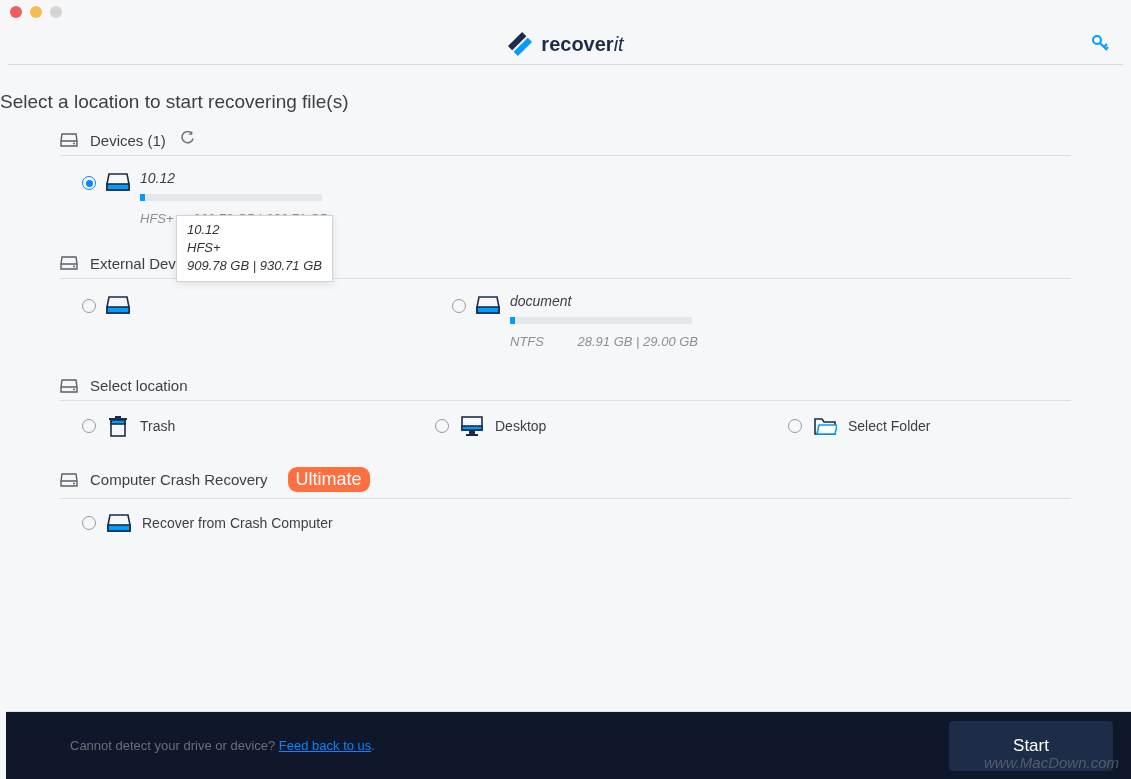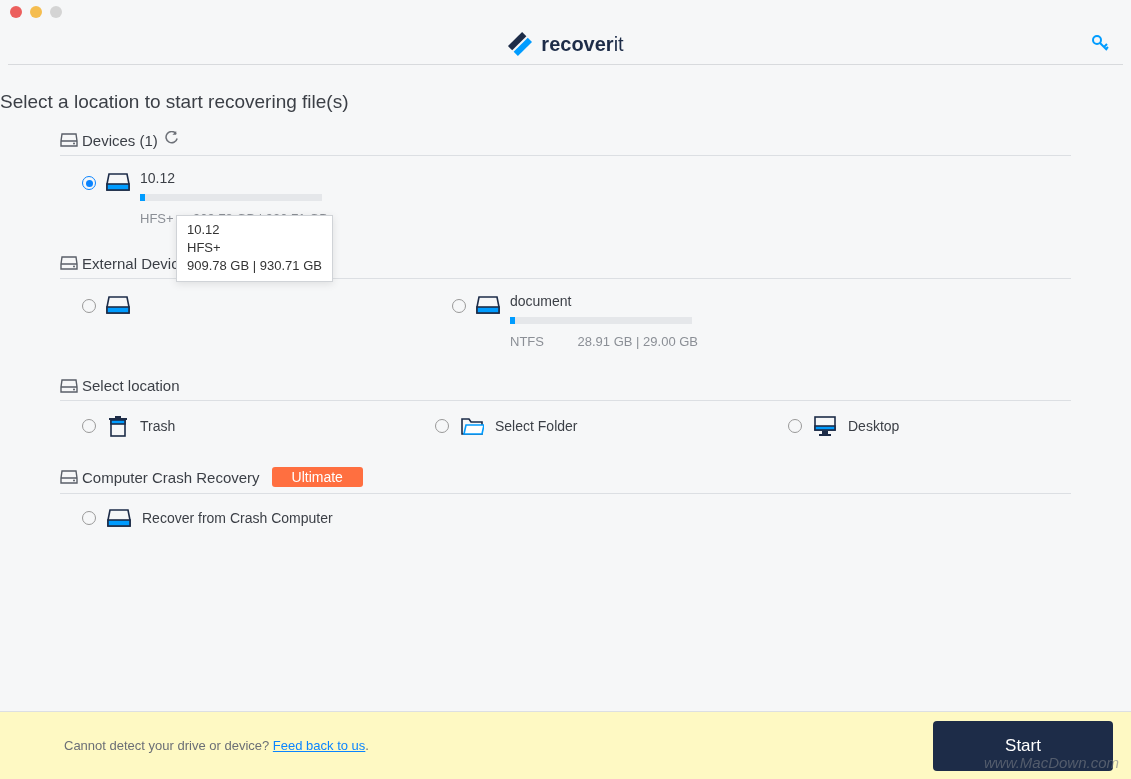--- a/index.html
+++ b/index.html
@@ -32,21 +32,21 @@
       justify-content: center;
     }
     .logo {
       display: flex;
       align-items: center;
       gap: 8px;
       font-size: 20px;
       font-weight: 700;
       color: #1d2c48;
     }
-    .logo .thin { font-weight: 400; }
+    .logo .thin { font-weight: 400; font-style: italic; }
     .key-btn {
       position: absolute;
       right: 20px;
       top: 8px;
       width: 22px; height: 22px;
       cursor: pointer;
     }
     .hr-top {
       margin: 0 8px;
       height: 1px;
@@ -58,34 +58,35 @@
       color: #3b3f46;
       margin-top: 26px;
       margin-bottom: 18px;
     }
     .content {
       padding: 0 60px;
     }
     .section-head {
       display: flex;
       align-items: center;
-      gap: 4px;
+      gap: 12px;
       border-bottom: 1px solid #dcdfe3;
       padding-bottom: 6px;
       margin-bottom: 14px;
       font-size: 15px;
       color: #3b3f46;
     }
     .refresh-icon { margin-left: 2px; cursor: pointer; }
     .devices-grid {
       display: flex;
       gap: 70px;
       margin-left: 22px;
       margin-bottom: 28px;
       position: relative;
+      font-style: italic;
     }
     .device-item {
       display: flex;
       align-items: flex-start;
       gap: 10px;
       width: 300px;
       cursor: pointer;
     }
     .radio {
       width: 14px; height: 14px;
@@ -158,53 +159,53 @@
       display: flex;
       gap: 70px;
       margin-left: 22px;
       margin-bottom: 30px;
       justify-content: center;
     }
     .badge {
       display: inline-block;
       background: #ff6f40;
       color: #fff;
-      font-size: 14px;
-      border-radius: 3px;
-      padding: 2px 20px;
+      font-size: 18px;
+      border-radius: 9px;
+      padding: 2px 8px;
       margin-left: 8px;
     }
     .crash-row {
       display: flex;
       gap: 10px;
       margin-left: 22px;
     }
     .footer {
       position: absolute;
-      bottom: 0; left: 0; right: 0;
+      bottom: 0; left: 6px; right: 0;
       height: 68px;
       border-top: 1px solid #dcdfe3;
       display: flex;
       align-items: center;
       justify-content: space-between;
       padding-left: 64px;
       padding-right: 18px;
-      background: #fef9c3;
+      background: #0f172a;
     }
     .footer-text {
       font-size: 13px;
       color: #6b6f76;
     }
     .footer-text a {
       color: #0a84ff;
       text-decoration: underline;
       cursor: pointer;
     }
     .start-btn {
-      width: 180px;
+      width: 164px;
       height: 50px;
       background: #1d2c48;
       color: #fff;
       font-size: 17px;
       border: none;
       border-radius: 4px;
       cursor: pointer;
       text-align: center;
     }
     .watermark {
@@ -348,37 +349,37 @@
         <rect x="4" y="5" width="14" height="16" fill="none" stroke="#1d2c48" stroke-width="1.6"></rect>
         <rect x="4" y="5" width="14" height="4" fill="#009cff" stroke="#1d2c48" stroke-width="1.6"></rect>
         <rect x="2" y="3" width="18" height="2" fill="#1d2c48"></rect>
         <rect x="8" y="1" width="6" height="2" fill="#1d2c48"></rect>
       </svg>
       <span class="location-label">Trash</span>
     </div>
 
     <div class="location-item">
       <div class="radio"></div>
-      <svg width="24" height="20" viewBox="0 0 24 20">
-        <path d="M2 3 L9 3 L11 6 L22 6 L22 18 L2 18 Z" fill="none" stroke="#1d2c48" stroke-width="1.6"></path>
-        <path d="M4 18 L6 9 L24 9 L22 18 Z" fill="#fff" stroke="#009cff" stroke-width="1.6"></path>
-      </svg>
-      <span class="location-label">Select Folder</span>
-    </div>
-
-    <div class="location-item">
-      <div class="radio"></div>
       <svg width="24" height="22" viewBox="0 0 24 22">
         <rect x="2" y="2" width="20" height="13" fill="none" stroke="#1d2c48" stroke-width="1.6"></rect>
         <rect x="2" y="11" width="20" height="4" fill="#009cff" stroke="#1d2c48" stroke-width="1.6"></rect>
         <rect x="9" y="16" width="6" height="3" fill="#1d2c48"></rect>
         <rect x="6" y="19" width="12" height="2" fill="#1d2c48"></rect>
       </svg>
       <span class="location-label">Desktop</span>
     </div>
+
+    <div class="location-item">
+      <div class="radio"></div>
+      <svg width="24" height="20" viewBox="0 0 24 20">
+        <path d="M2 3 L9 3 L11 6 L22 6 L22 18 L2 18 Z" fill="none" stroke="#1d2c48" stroke-width="1.6"></path>
+        <path d="M4 18 L6 9 L24 9 L22 18 Z" fill="#fff" stroke="#009cff" stroke-width="1.6"></path>
+      </svg>
+      <span class="location-label">Select Folder</span>
+    </div>
   </div>
 
   <div class="section-head">
     <svg width="18" height="14" viewBox="0 0 18 14">
       <path d="M2 1 L16 1 L17 8 L17 13 L1 13 L1 8 Z M1 8 L17 8" fill="none" stroke="#5a5f68" stroke-width="1.4"></path>
       <circle cx="14" cy="10.5" r="1" fill="#5a5f68"></circle>
     </svg>
     <span>Computer Crash Recovery</span>
     <span class="badge">Ultimate</span>
   </div>

